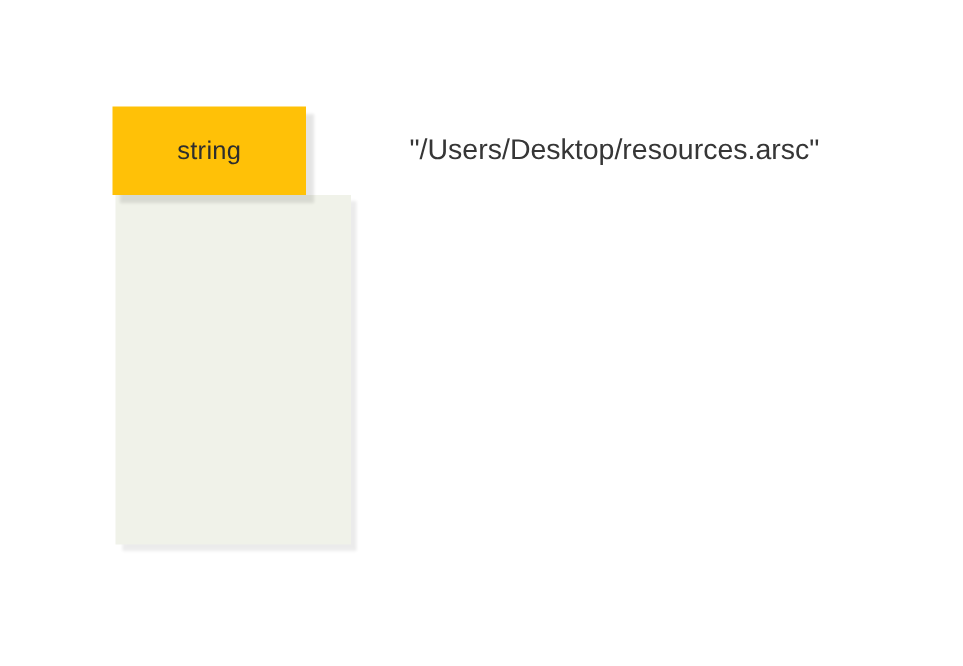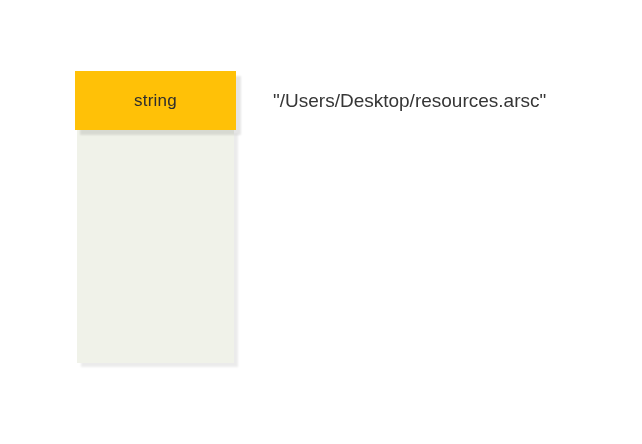--- a/index.html
+++ b/index.html
@@ -12,21 +12,21 @@
     position: relative;
     width: 642px;
     height: 444px;
     background: #ffffff;
     overflow: hidden;
   }
   .type-header {
     position: absolute;
     left: 75px;
     top: 71px;
-    width: 161px;
+    width: 129px;
     height: 59px;
     background: #ffc107;
     box-shadow: 5px 5px 2px rgba(0, 0, 0, 0.10);
     display: flex;
     align-items: center;
     justify-content: center;
     z-index: 2;
   }
   .type-header .label {
     font-size: 17px;

